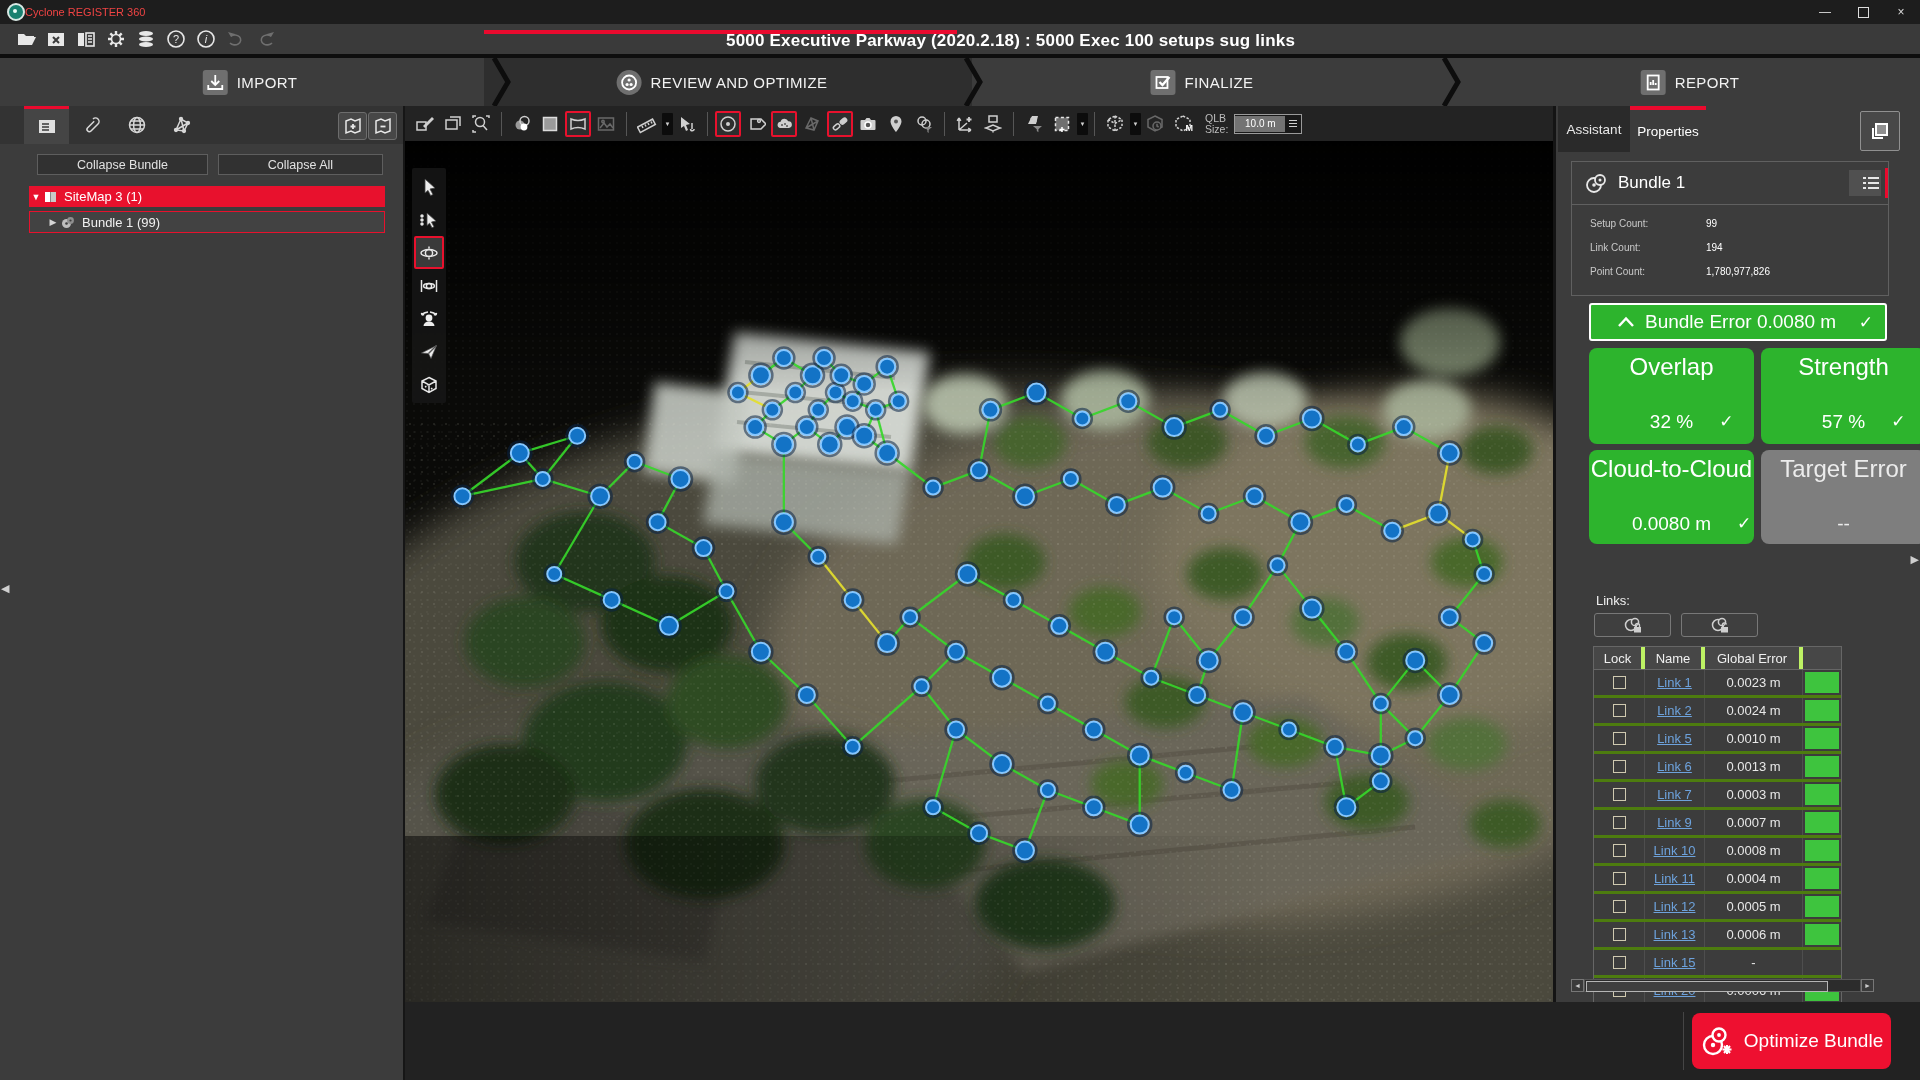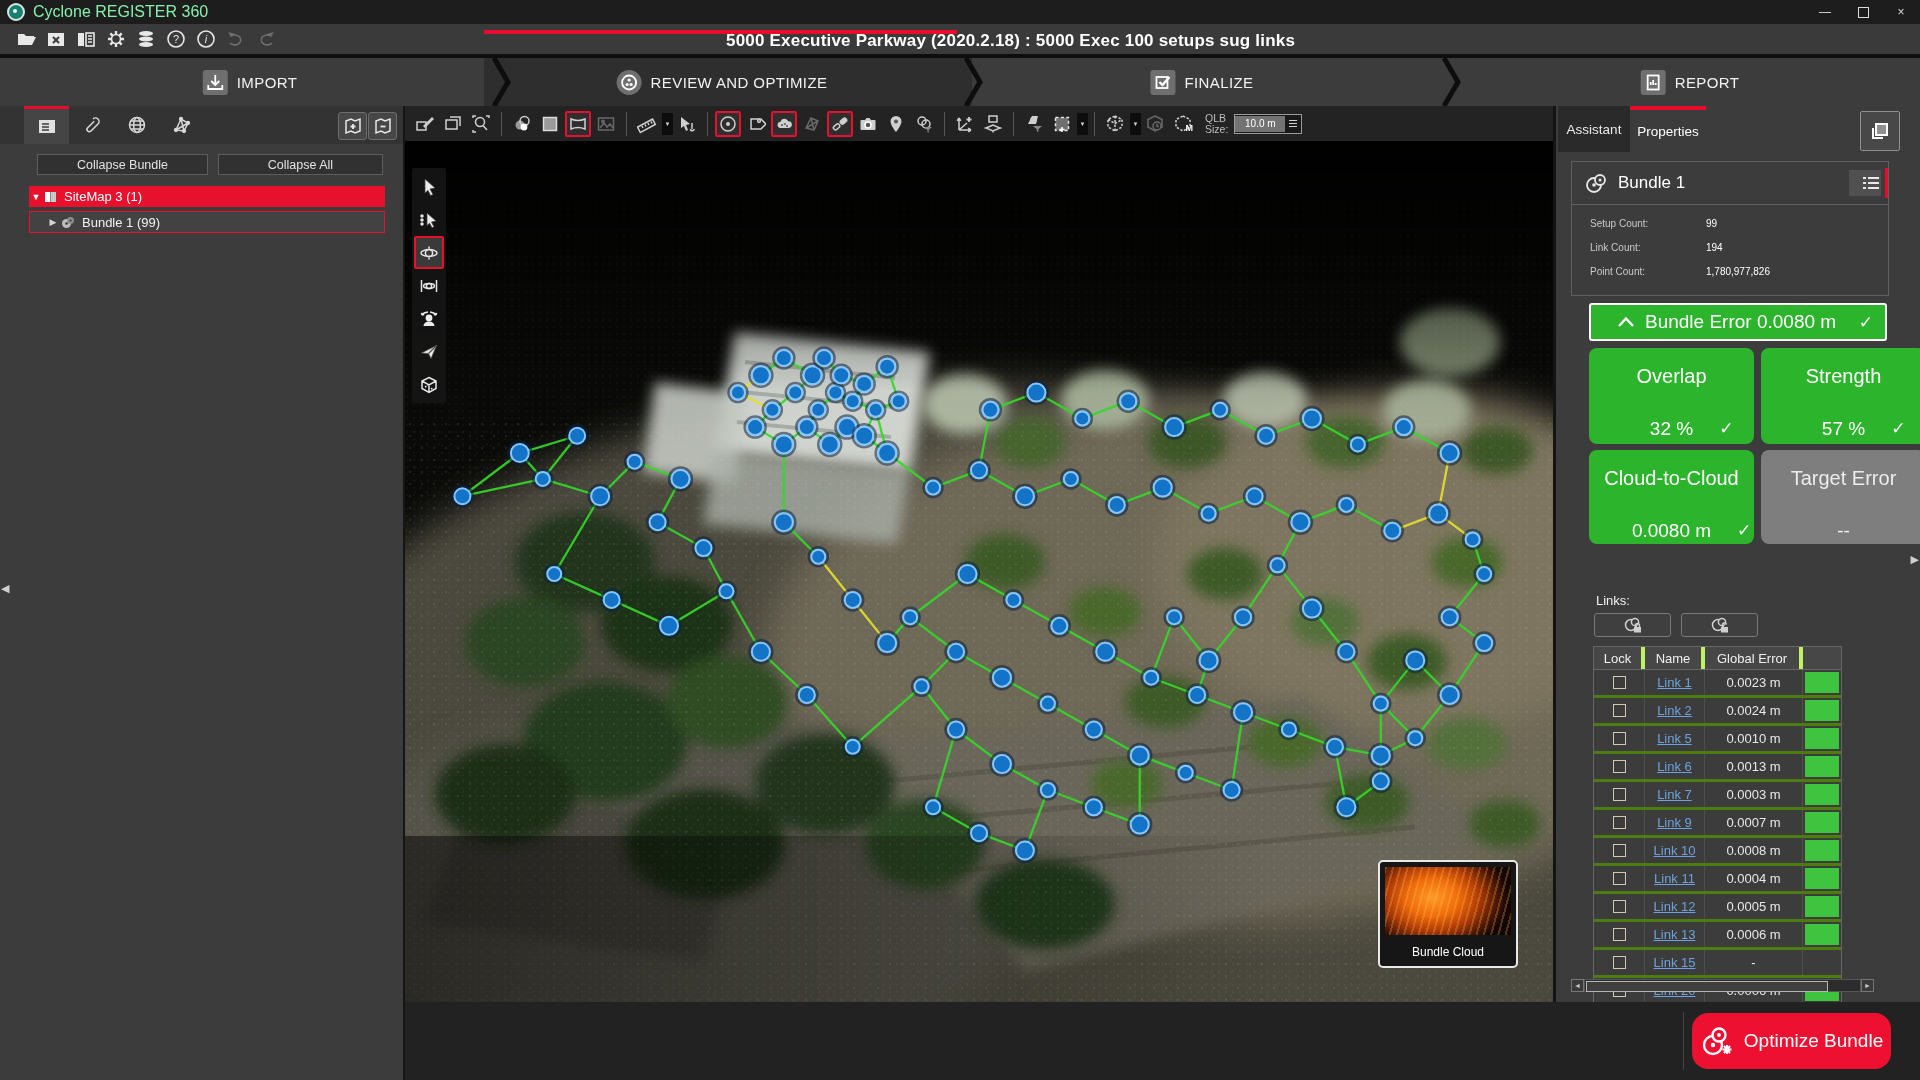--- a/index.html
+++ b/index.html
@@ -3,21 +3,21 @@
 <meta charset="utf-8">
 <style>
   html,body{margin:0;padding:0;background:#111;}
   .app{position:relative;width:1920px;height:1080px;overflow:hidden;background:#262626;
        font-family:"Liberation Sans",sans-serif;color:#e8e8e8;font-size:13px;}
   svg{display:block}
   
   .titlebar{position:absolute;left:0;top:0;width:1920px;height:24px;background:#1d1d1d;display:flex;align-items:center;}
   .logo{width:14px;height:14px;border-radius:50%;background:#18806f;border:2px solid #d8e8e4;margin-left:7px;position:relative}
   .logo:after{content:"";position:absolute;left:4px;top:4px;width:4px;height:4px;border-radius:50%;background:#eafaf5}
-  .apptitle{margin-left:8px;font-size:16px;color:#86efac}
+  .apptitle{font-size:11px;color:#ef4444}
   .winbtns{position:absolute;right:0;top:0;height:24px;display:flex}
   .winbtn{width:38px;height:24px;display:flex;align-items:center;justify-content:center;color:#ddd;font-size:12px;cursor:default}
   .maxglyph{width:9px;height:9px;border:1px solid #ddd}
   
   .appbar{position:absolute;left:0;top:24px;width:1920px;height:34px;background:#3a3a3a;border-bottom:4px solid #0d0d0d;box-sizing:border-box;display:flex;align-items:center;}
   .abtn{width:28px;height:26px;margin-left:2px;display:flex;align-items:center;justify-content:center}
   .abtn:first-child{margin-left:12px}
   .abtn svg{stroke:#e8e8e8;fill:none;stroke-width:1.6}
   .abtn.dis svg{stroke:#6f6f6f}
   .proj-title{position:absolute;left:726px;top:7px;font-size:17px;font-weight:bold;color:#fff;letter-spacing:.2px;white-space:nowrap}
@@ -86,21 +86,21 @@
   .prow{position:absolute;left:18px;width:290px;display:flex;font-size:10px}
   .prow .pl{width:116px;color:#c9c9c9}
   .prow .pv{color:#fff}
   .banner{position:absolute;left:33px;top:197px;width:298px;height:38px;background:#2db42d;border:2px solid #fff;border-radius:3px;box-sizing:border-box;display:flex;align-items:center;color:#fff}
   .banner svg{margin-left:26px;stroke:#fff;fill:none;stroke-width:2.5}
   .banner-text{margin-left:10px;font-size:19px;white-space:nowrap}
   .banner-check{position:absolute;right:12px;font-size:17px}
   .mcard{position:absolute;width:165px;border-radius:8px;color:#fff;text-align:center;box-sizing:border-box}
   .mcard.green{background:#2db42d}
   .mcard.gray{background:#7e7e7e;color:#ececec}
-  .mtitle{margin-top:17px;font-size:20px;white-space:nowrap}
+  .mtitle{margin-top:5px;font-size:24px;white-space:nowrap}
   .mval{margin-top:30px;font-size:19px;position:relative;white-space:nowrap}
   .mcheck{position:absolute;margin-left:26px;font-size:17px}
   .links-label{position:absolute;left:40px;top:487px;font-size:13px;color:#f0f0f0}
   .lockbtn{position:absolute;top:507px;width:77px;height:24px;background:#3f3f3f;border:1px solid #787878;border-radius:3px;display:flex;align-items:center;justify-content:center;box-sizing:border-box}
   .ltable{position:absolute;left:37px;top:540px;width:249px;height:417px;border:1px solid #666;box-sizing:border-box;overflow:hidden;background:#3c3c3c}
   .lthead{display:flex;height:22px;background:#474747;border-bottom:1px solid #666;font-size:13px;color:#f0f0f0}
   .lthead div{display:flex;align-items:center;justify-content:center;border-right:4px solid #bef264;box-sizing:border-box}
   .c-lock{width:51px}.c-name{width:60px}.c-err{width:98px}.c-bar{width:38px;border-right:none!important}
   .trow{display:flex;height:25px;border-bottom:3px solid #4d7c0f;align-items:center;font-size:13px}
   .trow > div{height:100%;display:flex;align-items:center;justify-content:center;border-right:1px solid #4e4e4e;box-sizing:border-box}
@@ -108,21 +108,21 @@
   .lnk{color:#6da2dc;text-decoration:underline;cursor:pointer}
   .gbar{width:34px;height:21px;background:#3ec43e}
   .hscroll{position:absolute;left:15px;top:872px;width:303px;height:15px;display:flex;align-items:center}
   .harr{width:13px;height:13px;background:#3a3a3a;border:1px solid #777;color:#ccc;font-size:7px;display:flex;align-items:center;justify-content:center;box-sizing:border-box}
   .htrack{flex:1;height:13px;background:#2c2c2c;border:1px solid #555;box-sizing:border-box;position:relative}
   .hthumb{position:absolute;left:1px;top:1px;width:240px;height:9px;background:#3f3f3f;border:1px solid #b5b5b5}
   .rcollapse{position:absolute;right:1px;top:447px;font-size:11px;color:#cfcfcf}
   
   .bottombar{position:absolute;left:405px;top:1002px;width:1515px;height:78px;background:#222}
   .bdiv{position:absolute;left:1278px;top:10px;width:1px;height:58px;background:#454545}
-  .optbtn{position:absolute;left:1287px;top:11px;width:199px;height:56px;background:#ee1030;border-radius:16px;display:flex;align-items:center;justify-content:center;gap:10px;color:#fff;font-size:19px;cursor:pointer}
+  .optbtn{position:absolute;left:1287px;top:11px;width:199px;height:56px;background:#ee1030;border-radius:8px;display:flex;align-items:center;justify-content:center;gap:10px;color:#fff;font-size:19px;cursor:pointer}
 </style>
 </head>
 <body>
 
 <div class="app">
 
   <div class="titlebar">
     <div class="logo"></div>
     <div class="apptitle">Cyclone REGISTER 360</div>
     <div class="winbtns">
@@ -949,24 +949,20 @@
             </svg>
           </div>
         <div class="tbtn">
             <svg width="20" height="20">
               <path d="M10 2.5 L17 6 V13.5 L10 17.5 L3 13.5 V6 Z M3 6 L10 10 L17 6 M10 17.5 V10"></path>
               <path d="M6 12 l3-1.6 M12 14 l2-1.2" stroke-dasharray="1.6 1.4"></path>
             </svg>
           </div>
       </div>
 
-      <div class="thumb">
-        <div class="thumbimg"></div>
-        <div class="thumblabel">Bundle Cloud</div>
-      </div>
     </div>
   </div>
 
   <div class="rpanel">
     <div class="rtab-a">Assistant</div>
     <div class="rtab-p">Properties</div>
     <div class="rexpand">
         <svg width="20" height="20">
           <rect x="6" y="3" width="11" height="11" fill="#8f8f8f"></rect>
           <path d="M3 7 v10 h10"></path>

